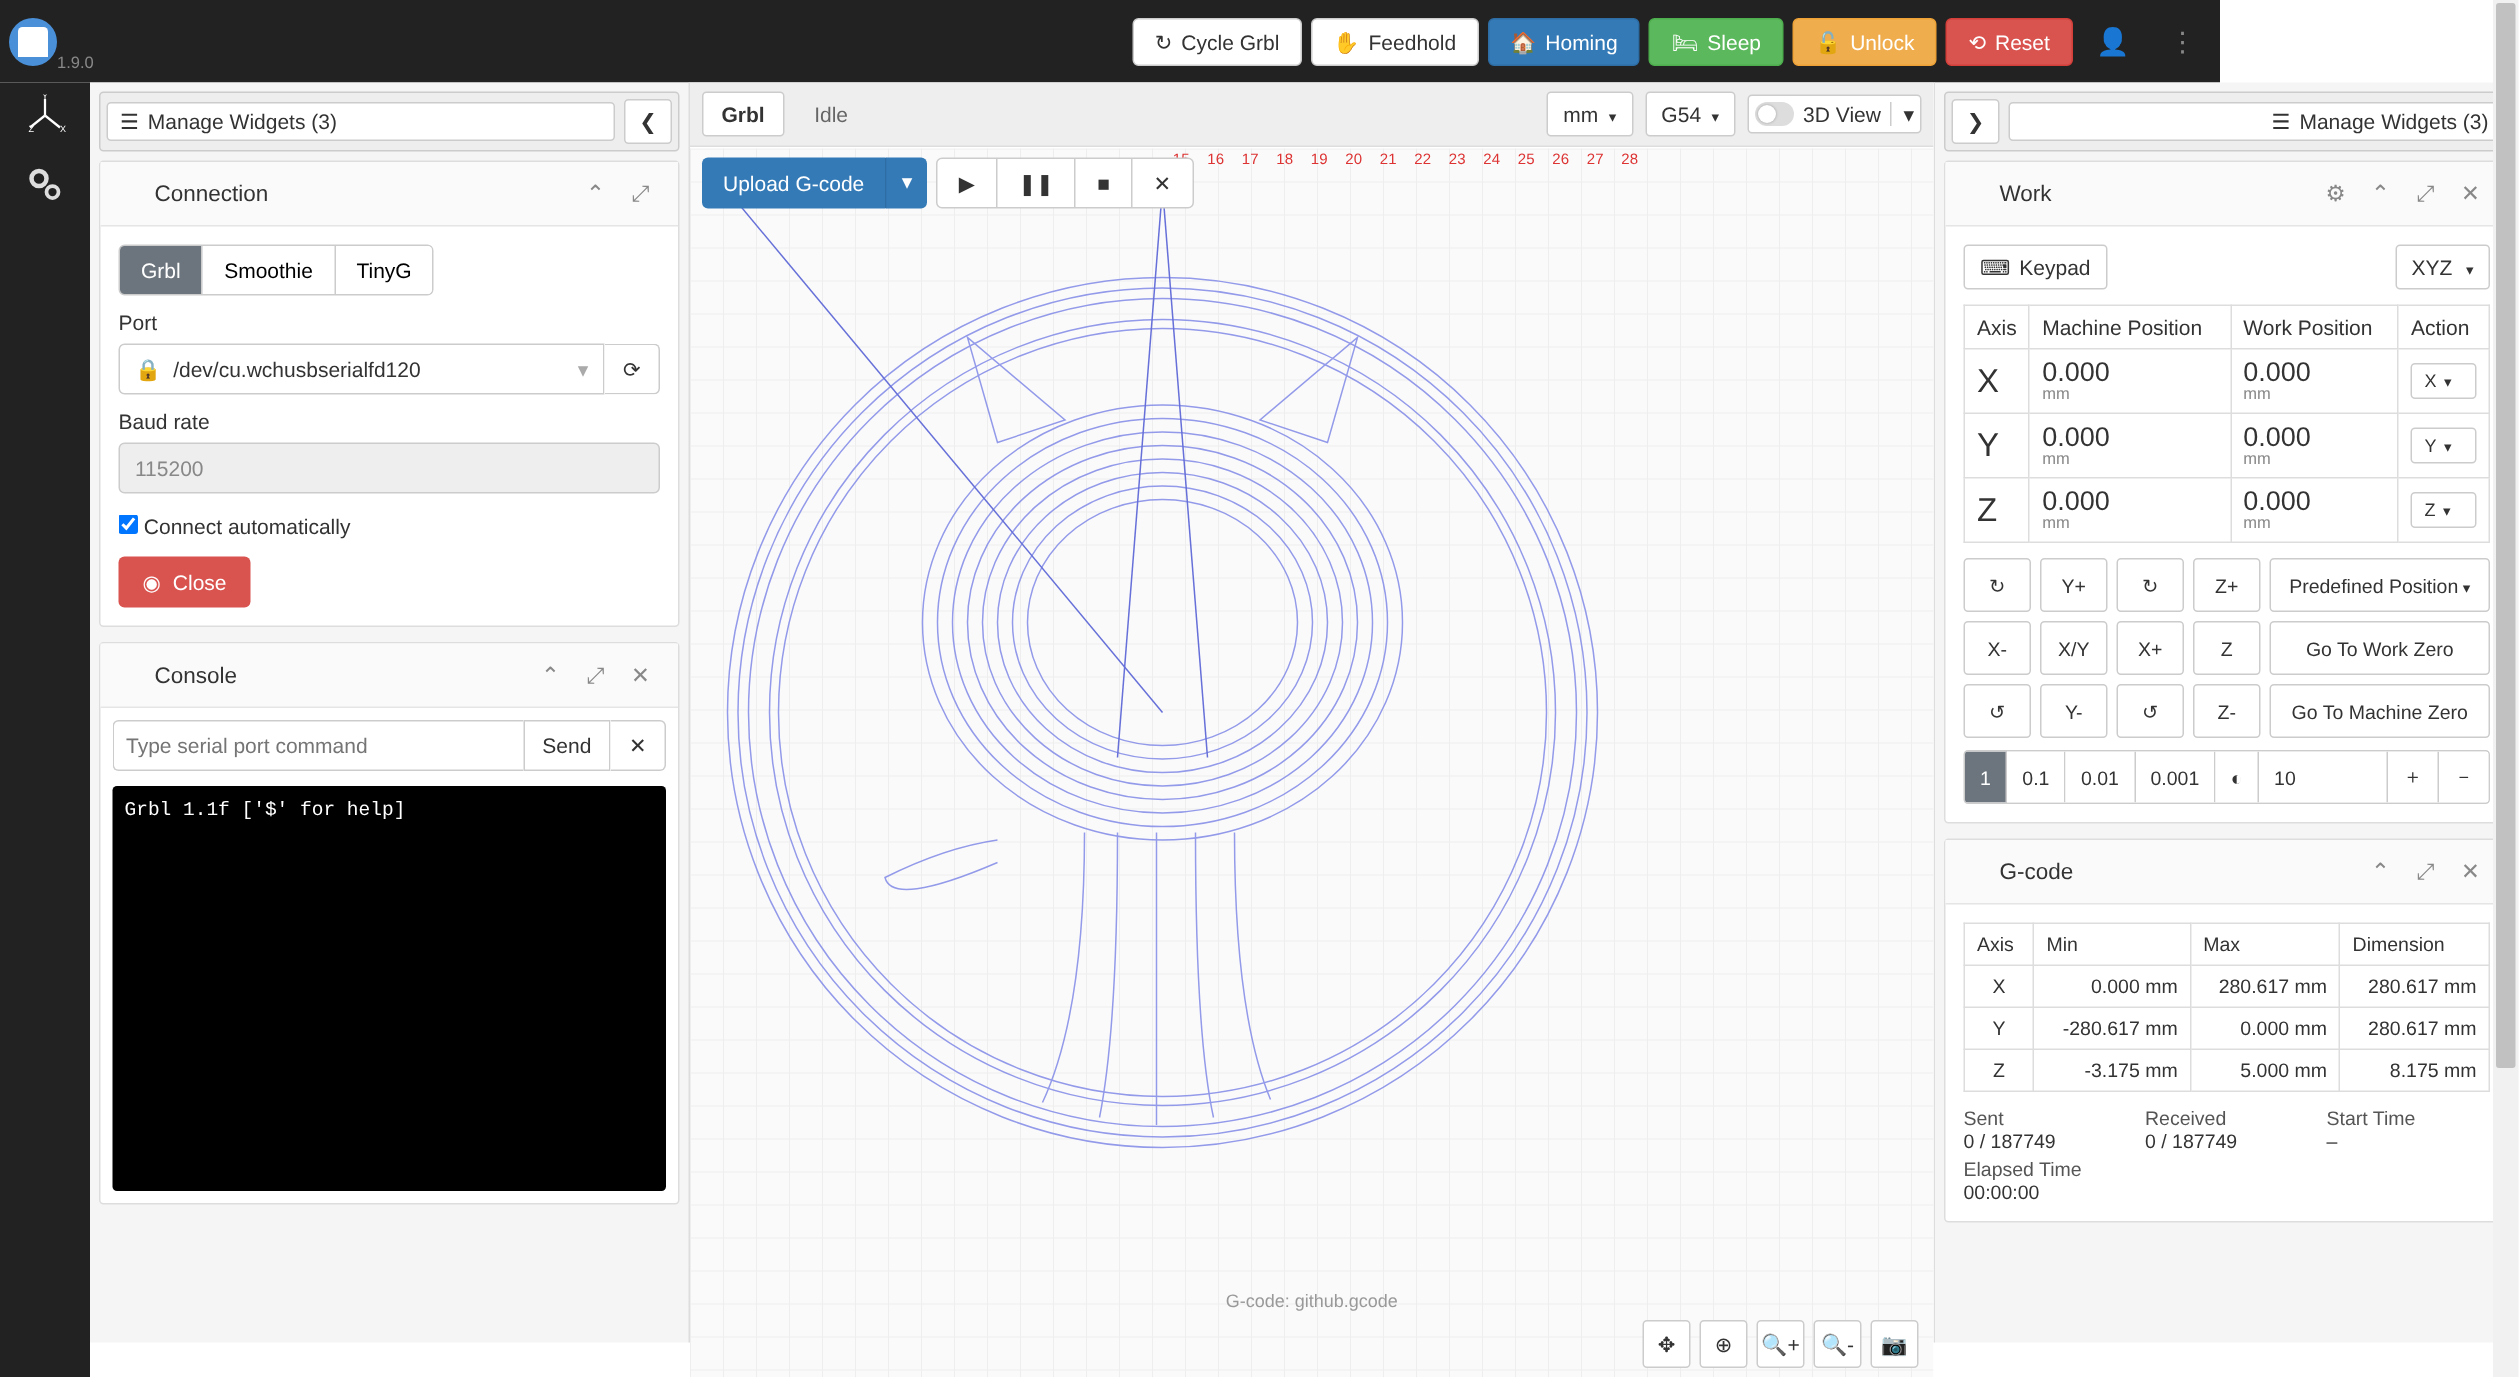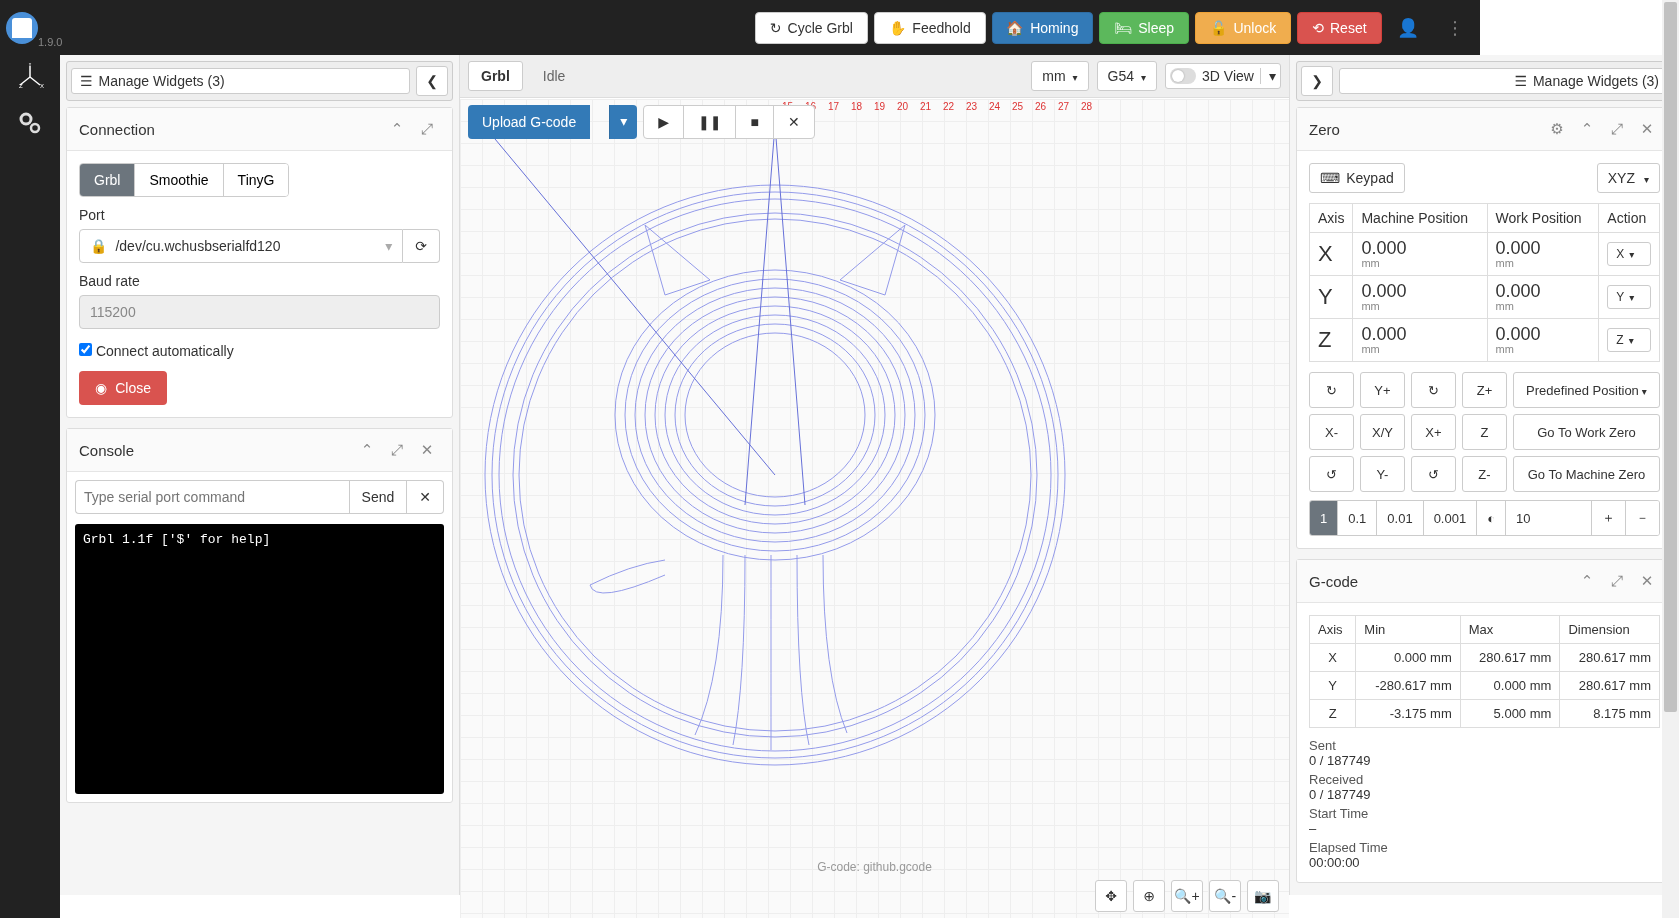--- a/index.html
+++ b/index.html
@@ -22,21 +22,21 @@
 .sidebar-left { width:60px; background:#222; display:flex; flex-direction:column; align-items:center; padding-top:8px; gap:18px; }
 .sidebar-icon { color:#eee; font-size:11px; text-align:center; cursor:pointer; position:relative;}
 .sidebar-icon svg{display:block;margin:0 auto;}
 
 .col-left { width:400px; background:#f5f5f5; padding:6px; overflow-y:auto; height:840px; border-right:1px solid #ddd;}
 .col-middle { flex:1; background:#fff; position:relative; overflow:hidden; }
 .col-right { width:390px; background:#f5f5f5; padding:6px; overflow-y:auto; height:840px; border-left:1px solid #ddd;}
 
 .widget { background:#fff; border:1px solid #ddd; border-radius:3px; margin-bottom:10px; }
 .widget-header { padding:8px 12px; border-bottom:1px solid #e5e5e5; display:flex; align-items:center; font-size:15px; background:#fafafa;}
-.widget-header .title { flex:1; }
+.widget-header .title { flex:1;margin-left:24px; }
 .widget-icons { display:flex; gap:4px; }
 .widget-icon-btn { width:26px;height:26px;display:flex;align-items:center;justify-content:center;color:#888;cursor:pointer;border-radius:2px;}
 .widget-body { padding:12px; }
 
 .manage-bar{display:flex;align-items:center;gap:6px;padding:4px;background:#eee;border:1px solid #ccc;border-radius:3px;margin-bottom:6px;}
 .manage-bar .mw-btn{flex:1;display:flex;align-items:center;gap:6px;padding:4px 8px;background:#fff;border:1px solid #ccc;border-radius:3px;cursor:pointer;}
 .collapse-btn{width:32px;height:30px;display:flex;align-items:center;justify-content:center;border:1px solid #ccc;border-radius:3px;background:#fff;cursor:pointer;}
 
 .btn-group{display:flex;border:1px solid #ccc;border-radius:4px;overflow:hidden;width:max-content;}
 .btn-group>*{border:0;border-right:1px solid #ccc;border-radius:0;padding:8px 14px;background:#fff;cursor:pointer;font-size:14px;}
@@ -98,21 +98,21 @@
 .step-row{display:flex;margin-top:8px;border:1px solid #ccc;border-radius:3px;overflow:hidden;}
 .step-row>*{border-right:1px solid #ccc;padding:8px 10px;background:#fff;cursor:pointer;font-size:13px;display:flex;align-items:center;justify-content:center;}
 .step-row>*:last-child{border-right:0;}
 .step-row>.active{background:#6c757d;color:#fff;}
 .step-row .cv{flex:1;justify-content:flex-start;}
 
 .gcode-table{width:100%;border-collapse:collapse;font-size:13px;}
 .gcode-table th,.gcode-table td{border:1px solid #ddd;padding:6px 8px;}
 .gcode-table th{font-weight:normal;text-align:left;}
 .gcode-table td.r{text-align:right;}
-.stats{display:grid;grid-template-columns:1fr;gap:4px 12px;margin-top:10px;font-size:13px;}
+.stats{display:grid;grid-template-columns:1fr 1fr 1fr;gap:4px 12px;margin-top:10px;font-size:13px;}
 .stat-label{color:#555;}
 
 .keypad-row{display:flex;justify-content:space-between;align-items:center;margin-bottom:10px;}
 .keypad-btn{border:1px solid #ccc;border-radius:3px;padding:6px 10px;background:#fff;cursor:pointer;display:flex;align-items:center;gap:6px;font-size:14px;}
 
 .outer-scroll{position:absolute;right:0;top:0;width:17px;height:918px;background:#f1f1f1;}
 .outer-thumb{position:absolute;right:2px;top:2px;width:13px;height:710px;background:#c1c1c1;border-radius:2px;}
 .small-caret::after{content:"▾";font-size:10px;margin-left:3px;}
 </style>
 </head>
@@ -267,21 +267,21 @@
       <div class="view3d">
         <div class="toggle-sw"></div>
         <span>3D View</span>
         <span style="border-left:1px solid #ccc;padding-left:8px;">▾</span>
       </div>
     </div>
 
     <div class="vis-area"></div>
 
     <div class="vis-toolbar">
-      <div style="display:flex;gap:19px;">
+      <div style="display:flex;">
         <div class="upload-btn">
             <span>Upload G-code</span>
           </div>
         <div class="upload-caret">▾</div>
       </div>
       <div class="media-btns">
         <div>
             <span>▶</span>
           </div>
         <div>
@@ -376,21 +376,21 @@
           <span>❯</span>
         </div>
       <div class="mw-btn" style="justify-content:flex-end;">
         <span>☰</span>
         <span>Manage Widgets (3)</span>
       </div>
     </div>
 
     <div class="widget">
       <div class="widget-header">
-        <span class="title">Zero</span>
+        <span class="title">Work</span>
         <div class="widget-icons">
           <div class="widget-icon-btn">⚙</div>
           <div class="widget-icon-btn">⌃</div>
           <div class="widget-icon-btn">⤢</div>
           <div class="widget-icon-btn">✕</div>
         </div>
       </div>
       <div class="widget-body">
         <div class="keypad-row">
           <div class="keypad-btn">

